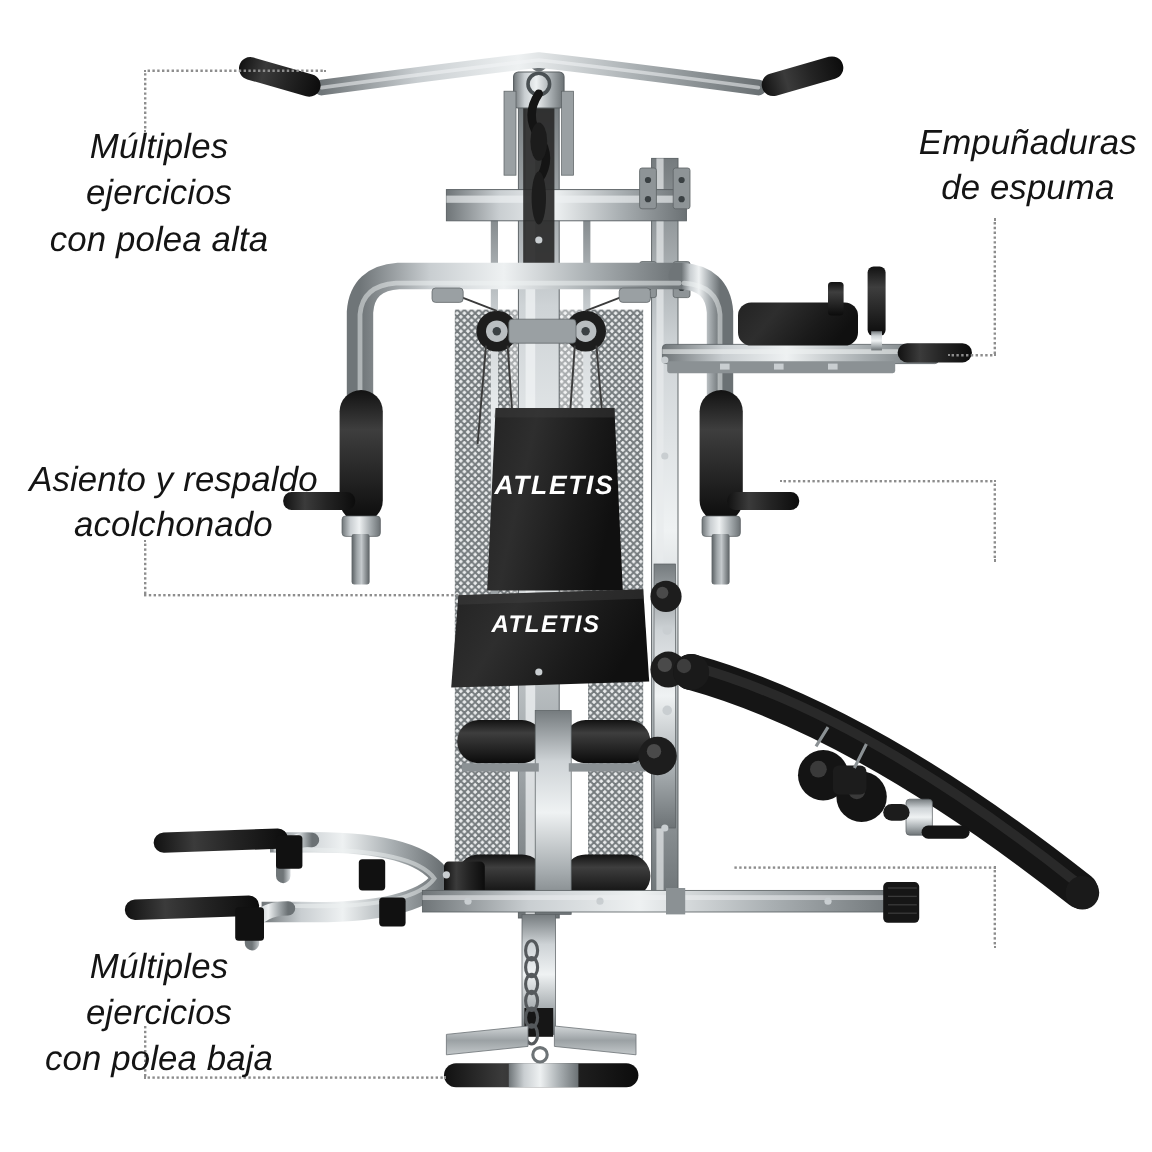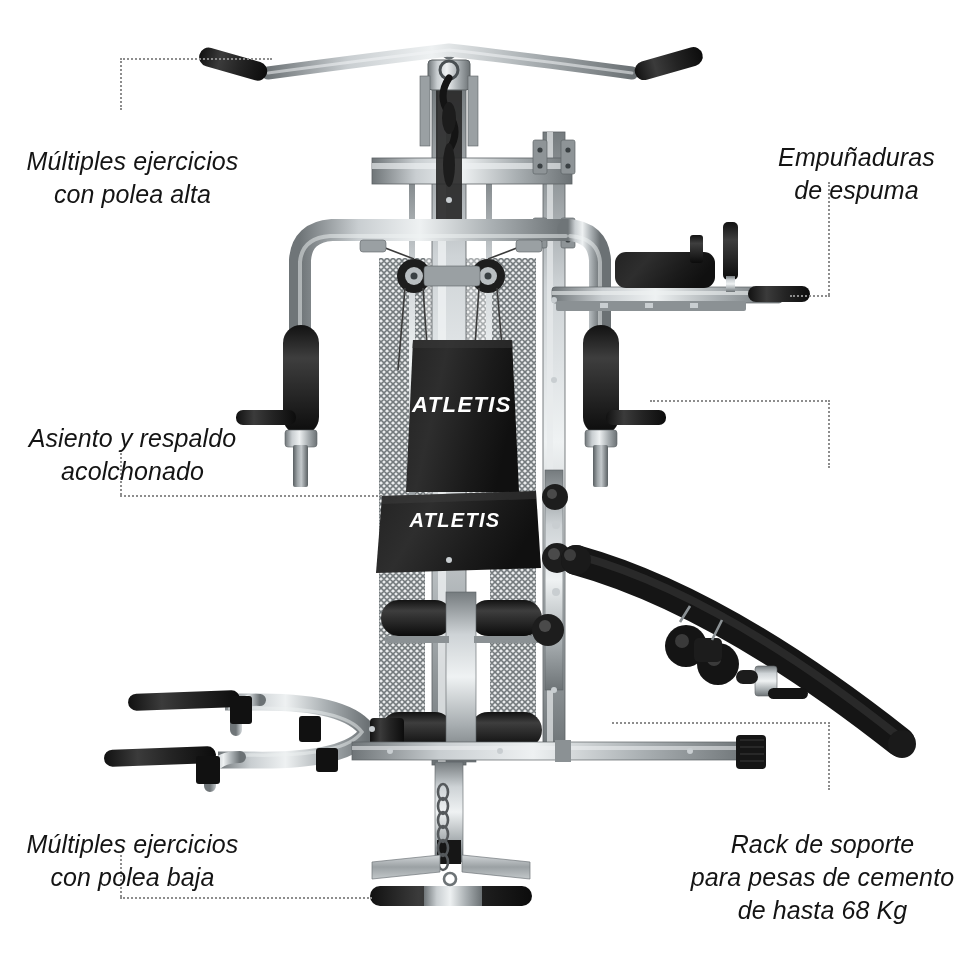--- a/index.html
+++ b/index.html
@@ -3,22 +3,22 @@
 <meta charset="utf-8">
 <title>ATLETIS Multi-Gym Feature Infographic</title>
 <style>
   html,body{margin:0;padding:0;background:#ffffff;}
   body{width:960px;height:960px;overflow:hidden;
        font-family:"Liberation Sans","DejaVu Sans",sans-serif;}
   #stage{position:relative;width:960px;height:960px;background:#fff;}
 
   
   .callout{position:absolute;font-style:italic;color:#141414;
-           font-size:25px;line-height:1.32;letter-spacing:.1px;
-           white-space:pre-line;margin-top:41px;}
+           font-size:29px;line-height:1.32;letter-spacing:.1px;
+           white-space:pre-line;}
   .callout.left{text-align:center;}
   .callout.right{text-align:center;}
 
   
   .dot-h{position:absolute;border-top:2px dotted #8d8d8d;height:0;}
   .dot-v{position:absolute;border-left:2px dotted #8d8d8d;width:0;}
 
   
   #machine{position:absolute;left:0;top:0;width:875px;height:960px;}
   #machine svg{display:block;}
@@ -332,24 +332,21 @@
 
   <div class="dot-v" style="left:828px; top:722px; height:68px;"></div>
   <div class="dot-h" style="left:612px; top:722px; width:218px;"></div>
 
   <div class="callout left" style="left:10px; top:104px; width:245px;">Múltiples ejercicios
 con polea alta</div>
 
   <div class="callout right" style="left:739px; top:100px; width:235px;">Empuñaduras
 de espuma</div>
 
-  <div class="callout left" style="left:10px; top:381px; width:245px;">Asiento y respaldo
+  <div class="callout left" style="left:22px; top:381px; width:245px;">Asiento y respaldo
 acolchonado</div>
 
 
   <div class="callout left" style="left:10px; top:787px; width:245px;">Múltiples ejercicios
 con polea baja</div>
 
-  <div class="callout right" style="left:685px; top:787px; width:275px;">Rack de soporte
-para pesas de cemento
-de hasta 68 Kg</div>
 
 </div>
 
 </body></html>

